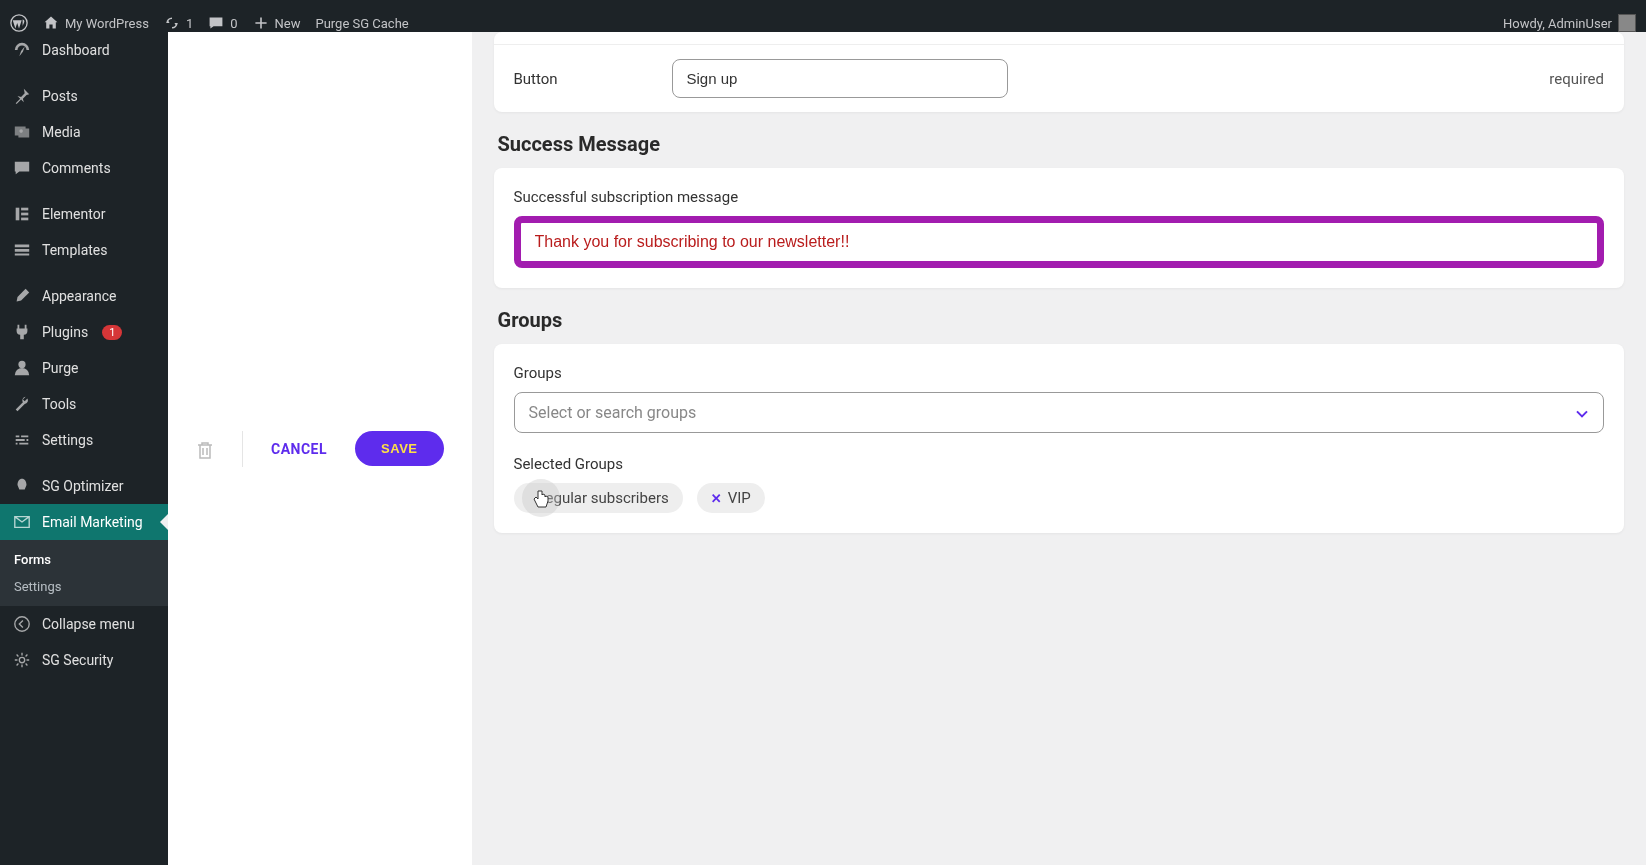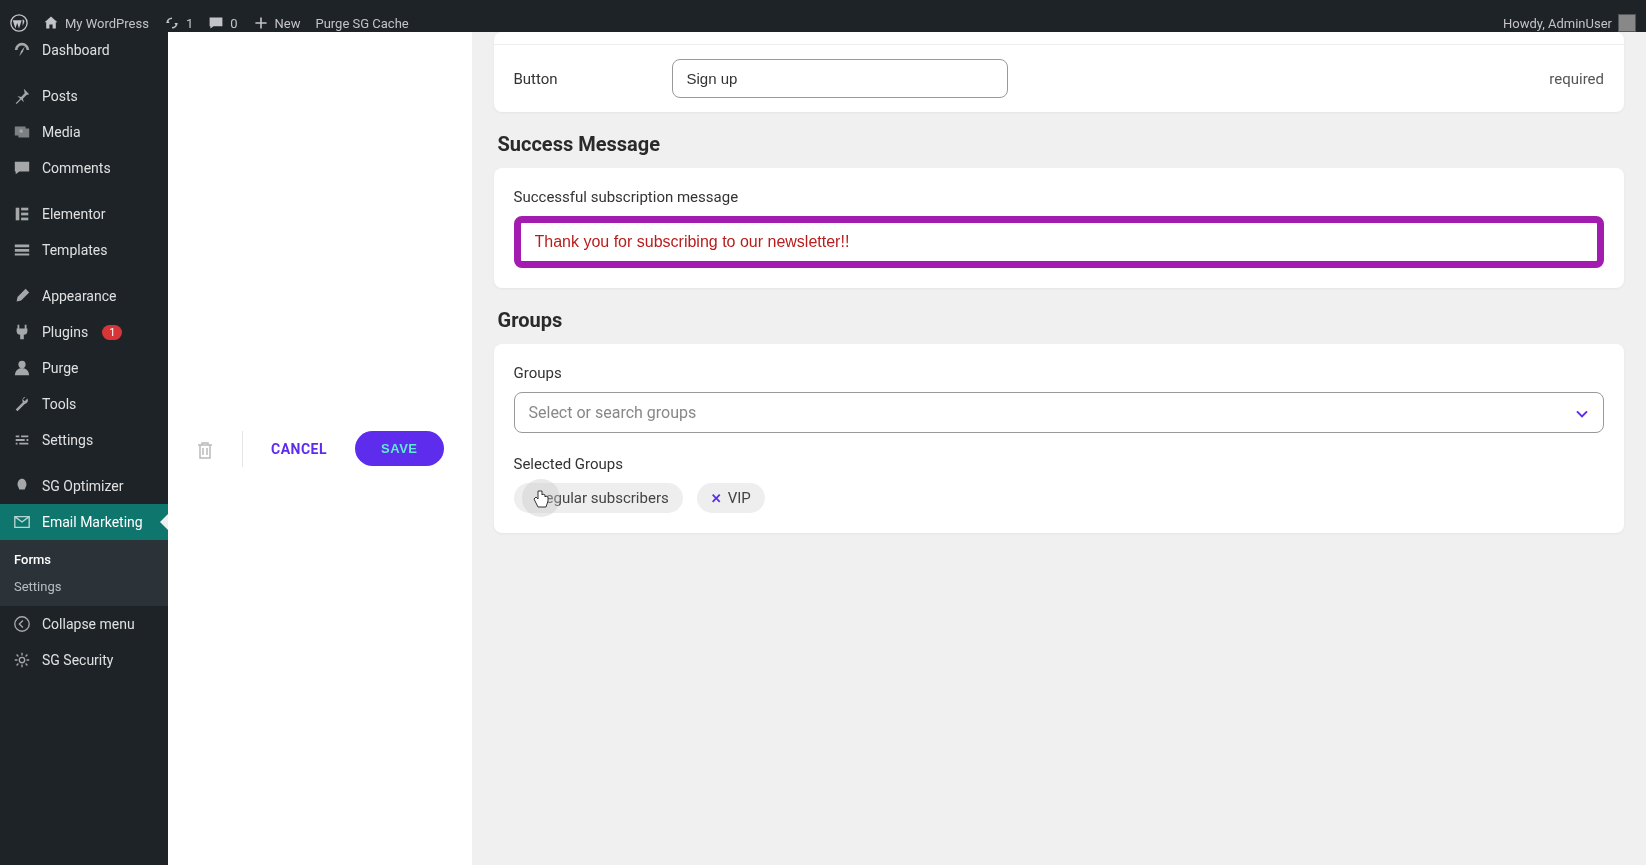--- a/index.html
+++ b/index.html
@@ -92,21 +92,21 @@
     .divider { width: 1px; height: 36px; background: #e5e5e5; }
     .cancel-btn {
       font-weight: 700;
       color: #5e2ced;
       font-size: 14px;
       letter-spacing: 0.5px;
       cursor: pointer;
     }
     .save-btn {
       background: #5e2ced;
-      color: #5eead4;
+      color: #fde047;
       border: none;
       border-radius: 20px;
       padding: 10px 26px;
       font-weight: 700;
       font-size: 13px;
       letter-spacing: 0.5px;
       cursor: pointer;
     }
     
     .content-scroll {

